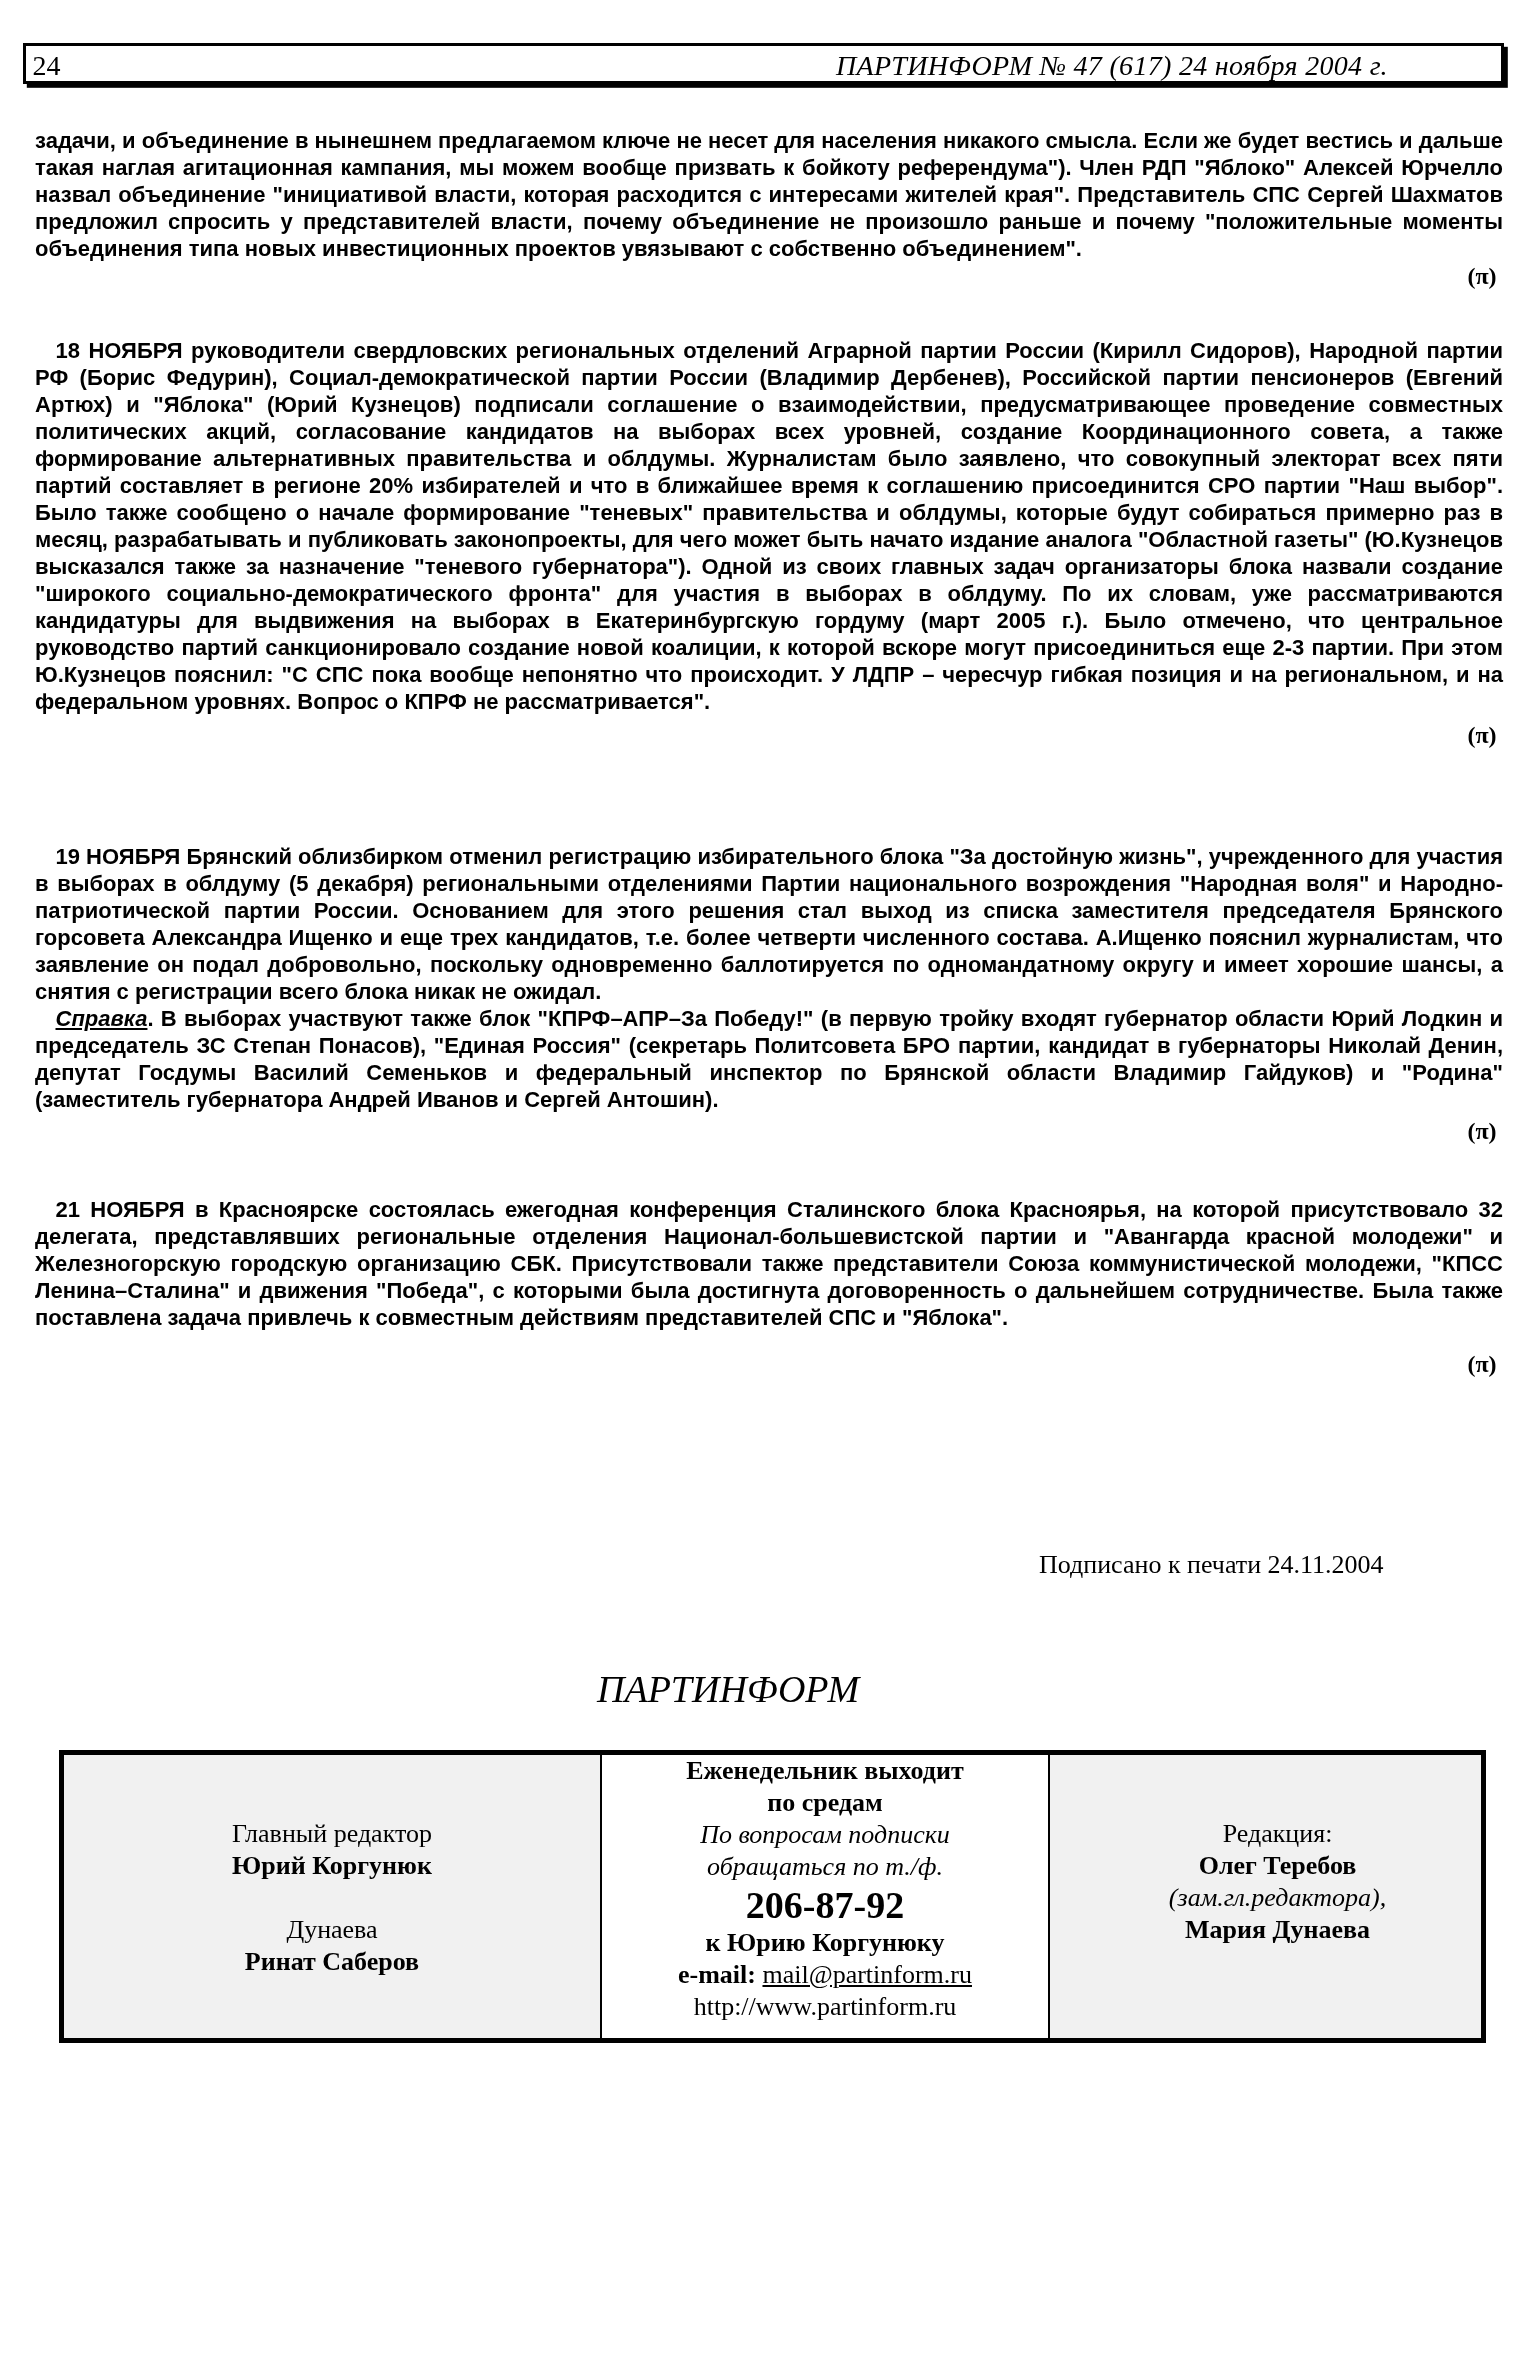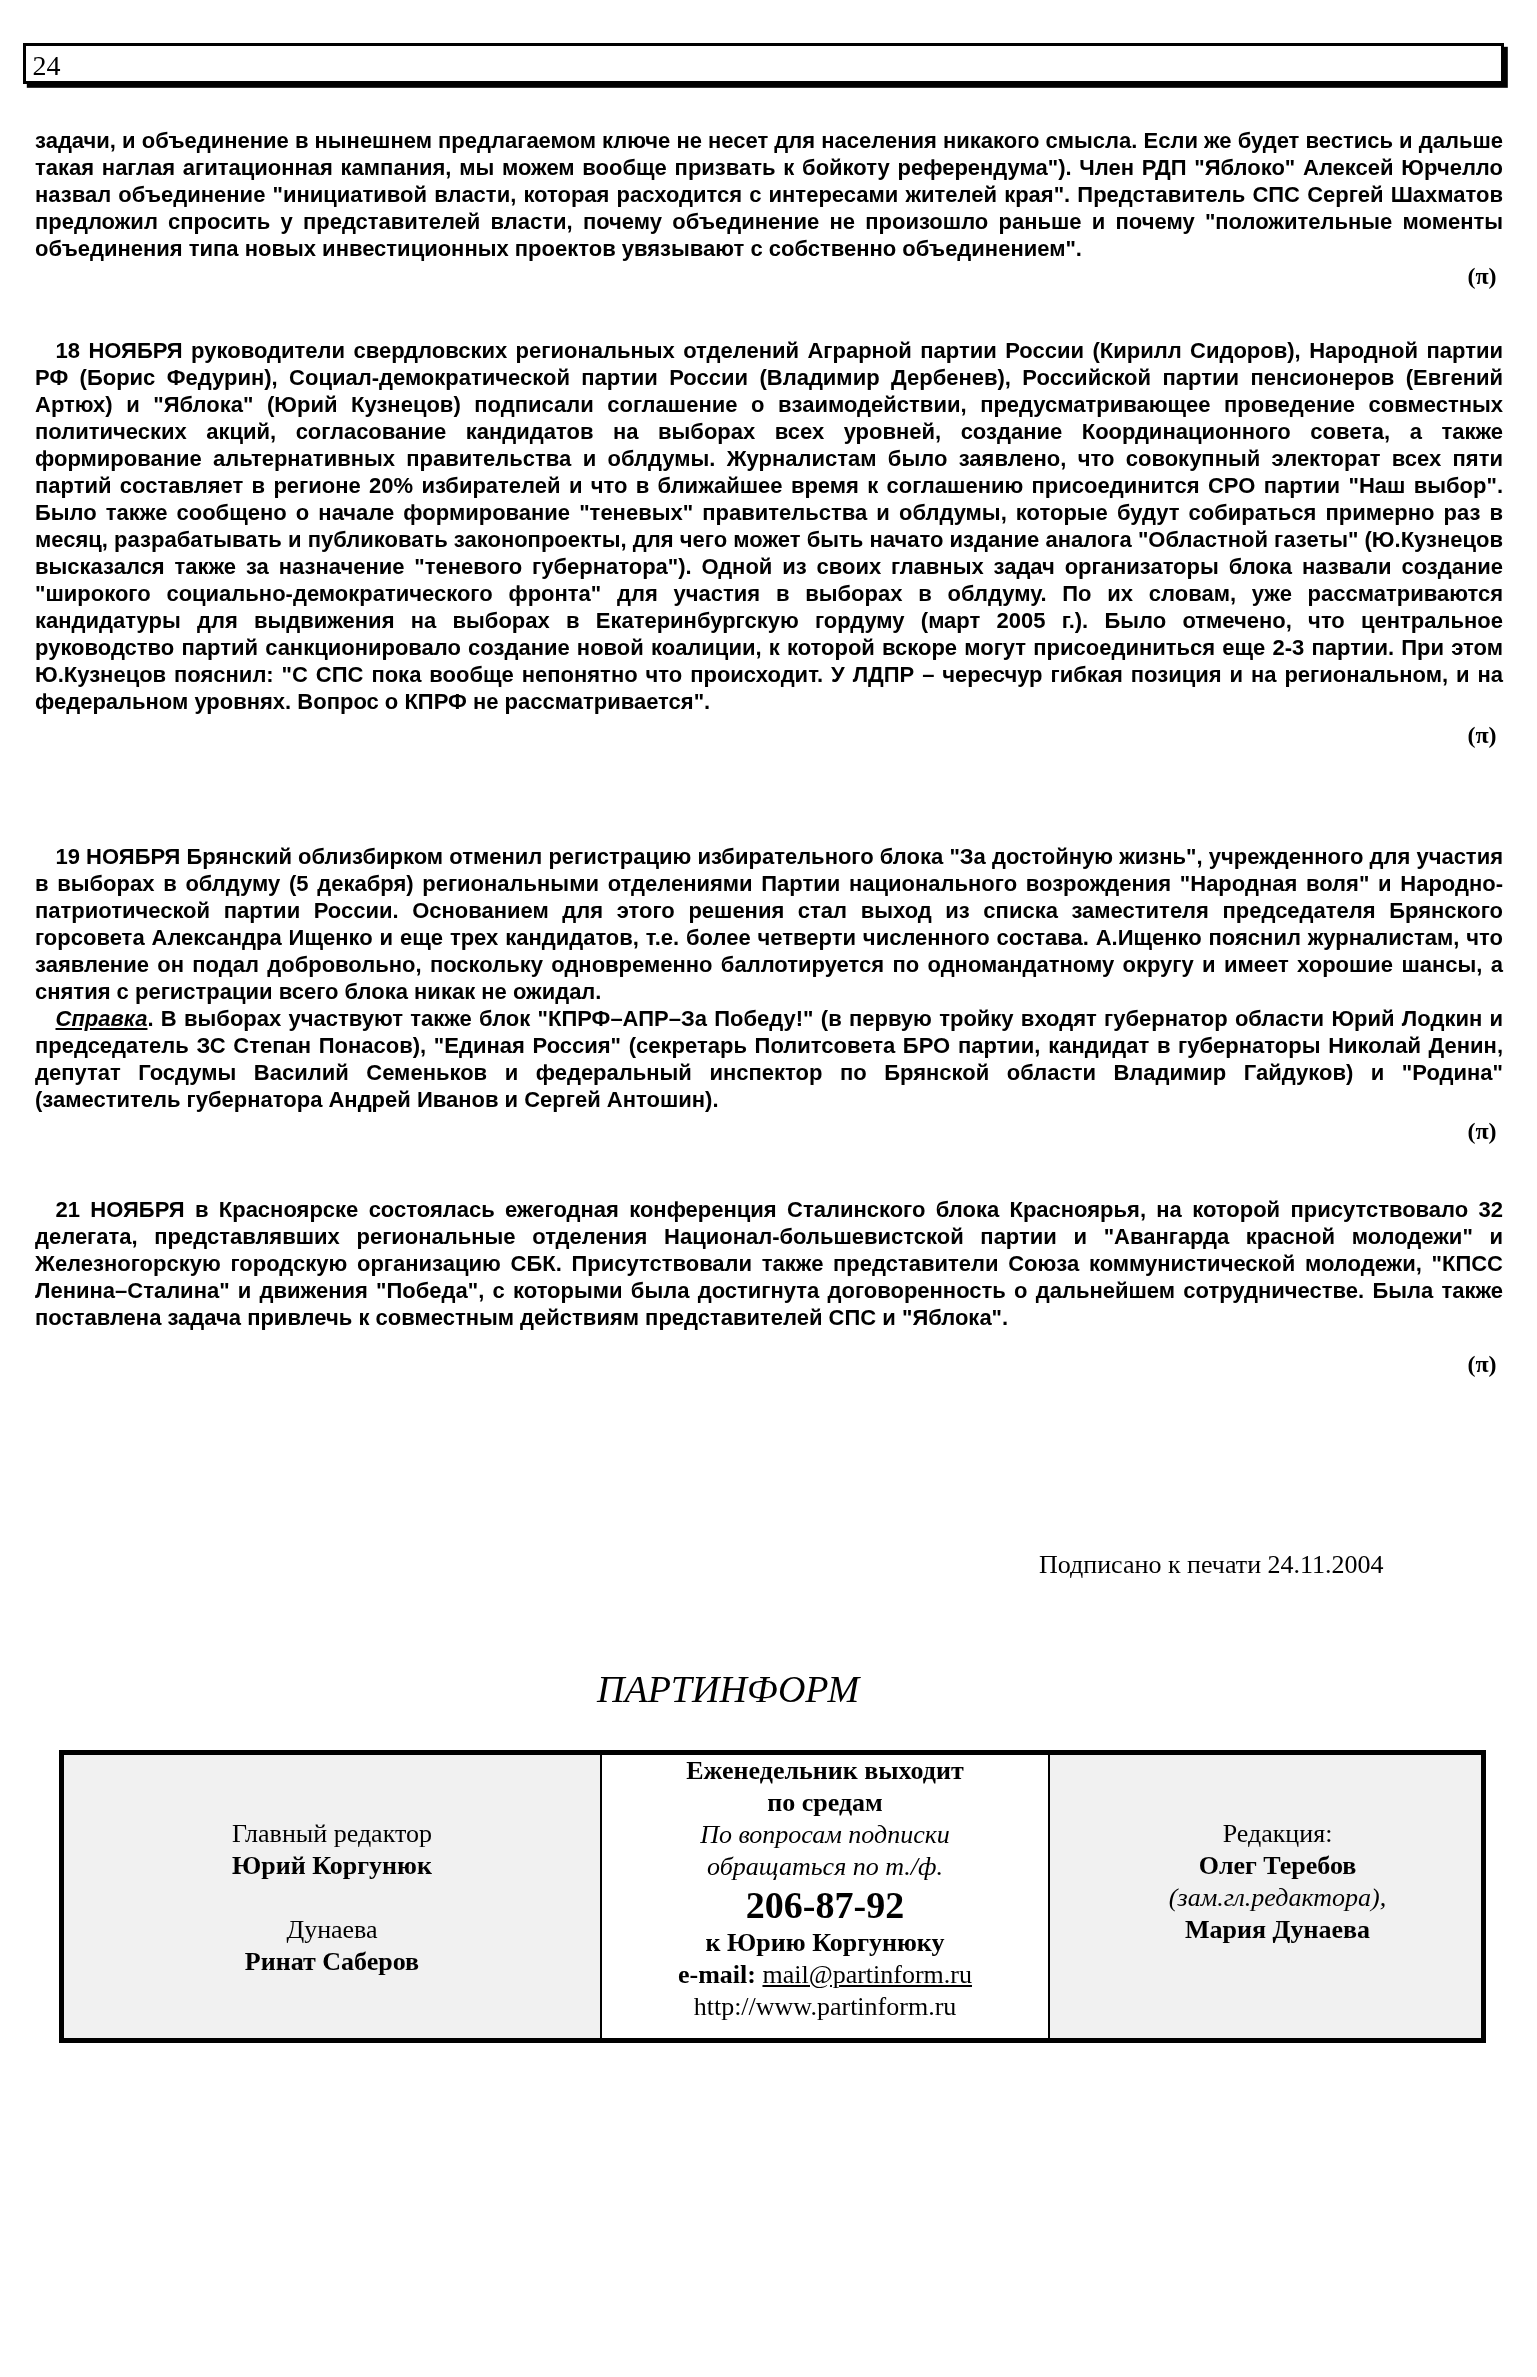--- a/index.html
+++ b/index.html
@@ -61,20 +61,21 @@
   .i { font-style: italic; }
   .gap { height: 32px; }
   .phone { font-weight: bold; font-size: 38px; line-height: 44px; }
   .link { text-decoration: underline; }
 </style>
 </head>
 <body>
 
 <div class="header-box">
   <span class="header-page">24</span>
+  <span class="header-title">ПАРТИНФОРМ № 47 (617) 24 ноября 2004 г.</span>
 </div>
 
 <div class="article" style="top:127px;">
   <p>задачи, и объединение в нынешнем предлагаемом ключе не несет для населения никакого смысла. Если же будет вестись и дальше такая наглая агитационная кампания, мы можем вообще призвать к бойкоту референдума"). Член РДП "Яблоко" Алексей Юрчелло назвал объединение "инициативой власти, которая расходится с интересами жителей края". Представитель СПС Сергей Шахматов предложил спросить у представителей власти, почему объединение не произошло раньше и почему "положительные моменты объединения типа новых инвестиционных проектов увязывают с собственно объединением".</p>
   <p class="source">(π)</p>
 </div>
 
 <div class="article" style="top:337px;">
   <p class="indent"><span class="lead">18 НОЯБРЯ</span><span> руководители свердловских региональных отделений Аграрной партии России (Кирилл Сидоров), Народной партии РФ (Борис Федурин), Социал-демократической партии России (Владимир Дербенев), Российской партии пенсионеров (Евгений Артюх) и "Яблока" (Юрий Кузнецов) подписали соглашение о взаимодействии, предусматривающее проведение совместных политических акций, согласование кандидатов на выборах всех уровней, создание Координационного совета, а также формирование альтернативных правительства и облдумы. Журналистам было заявлено, что совокупный электорат всех пяти партий составляет в регионе 20% избирателей и что в ближайшее время к соглашению присоединится СРО партии "Наш выбор". Было также сообщено о начале формирование "теневых" правительства и облдумы, которые будут собираться примерно раз в месяц, разрабатывать и публиковать законопроекты, для чего может быть начато издание аналога "Областной газеты" (Ю.Кузнецов высказался также за назначение "теневого губернатора"). Одной из своих главных задач организаторы блока назвали создание "широкого социально-демократического фронта" для участия в выборах в облдуму. По их словам, уже рассматриваются кандидатуры для выдвижения на выборах в Екатеринбургскую гордуму (март 2005 г.). Было отмечено, что центральное руководство партий санкционировало создание новой коалиции, к которой вскоре могут присоединиться еще 2-3 партии. При этом Ю.Кузнецов пояснил: "С СПС пока вообще непонятно что происходит. У ЛДПР – чересчур гибкая позиция и на региональном, и на федеральном уровнях. Вопрос о КПРФ не рассматривается".</span></p>
   <p class="source" style="margin-top:6.4px;">(π)</p>

